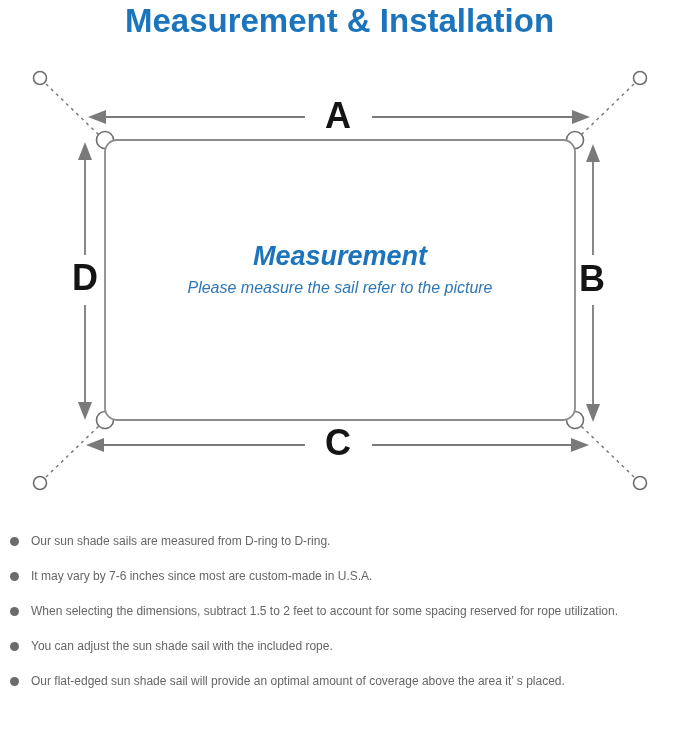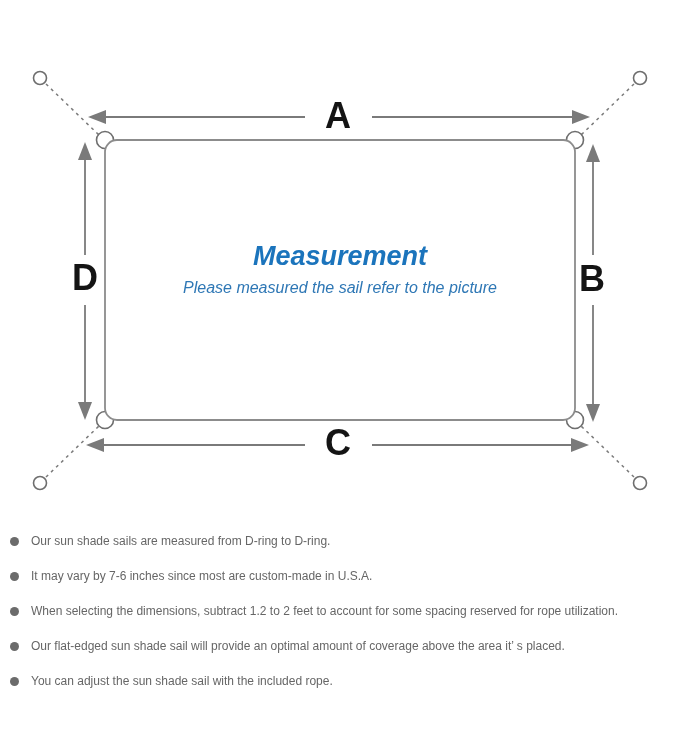--- a/index.html
+++ b/index.html
@@ -55,20 +55,21 @@
     background:#6b6b6b;
     margin:6px 12px 0 2px;
   }
   .note-text{flex:1 1 auto;}
 </style>
 </head>
 <body>
 
 <div class="page">
 
+  <h1 class="page-title">Measurement &amp; Installation</h1>
 
   <div class="diagram">
     <svg width="679" height="520" viewBox="0 0 679 520">
 
       <g stroke="#7a7a7a" stroke-width="1.5" stroke-dasharray="3,4">
         <line x1="46" y1="84" x2="101" y2="137"></line>
         <line x1="634" y1="84" x2="579" y2="137"></line>
         <line x1="46" y1="477" x2="101" y2="424"></line>
         <line x1="634" y1="477" x2="579" y2="424"></line>
       </g>
@@ -113,40 +114,40 @@
       </g>
     </svg>
 
     <div class="dim-label dim-label-a">A</div>
     <div class="dim-label dim-label-b">B</div>
     <div class="dim-label dim-label-c">C</div>
     <div class="dim-label dim-label-d">D</div>
 
     <div class="center-text">
       <h2 class="center-title">Measurement</h2>
-      <p class="center-subtitle">Please measured the sail refer to the picture</p>
+      <p class="center-subtitle">Please measure the sail refer to the picture</p>
     </div>
   </div>
 
   <ul class="notes">
     <li class="note-item">
       <span class="bullet-dot"></span>
       <span class="note-text">Our sun shade sails are measured from D-ring to D-ring.</span>
     </li>
     <li class="note-item">
       <span class="bullet-dot"></span>
       <span class="note-text">It may vary by 7-6 inches since most are custom-made in U.S.A.</span>
     </li>
     <li class="note-item">
       <span class="bullet-dot"></span>
-      <span class="note-text">When selecting the dimensions, subtract 1.2 to 2 feet to account for some spacing reserved for rope utilization.</span>
+      <span class="note-text">When selecting the dimensions, subtract 1.5 to 2 feet to account for some spacing reserved for rope utilization.</span>
+    </li>
+    <li class="note-item">
+      <span class="bullet-dot"></span>
+      <span class="note-text">You can adjust the sun shade sail with the included rope.</span>
     </li>
     <li class="note-item">
       <span class="bullet-dot"></span>
       <span class="note-text">Our flat-edged sun shade sail will provide an optimal amount of coverage above the area it’ s placed.</span>
-    </li>
-    <li class="note-item">
-      <span class="bullet-dot"></span>
-      <span class="note-text">You can adjust the sun shade sail with the included rope.</span>
     </li>
   </ul>
 
 </div>
 
 </body></html>

